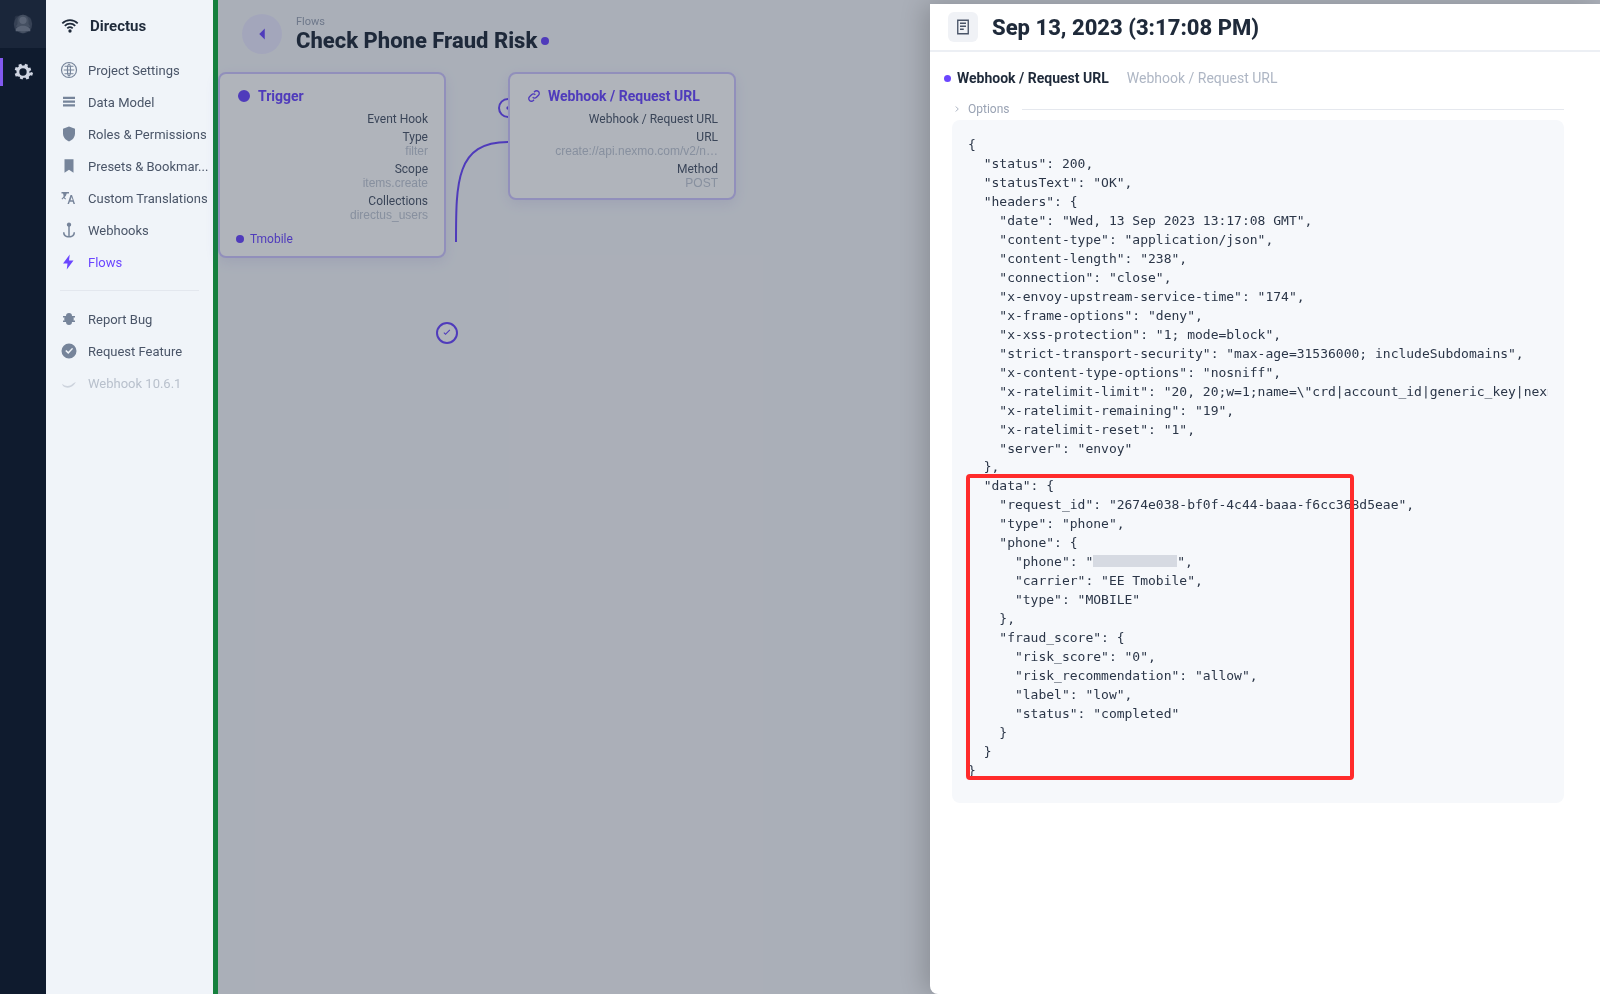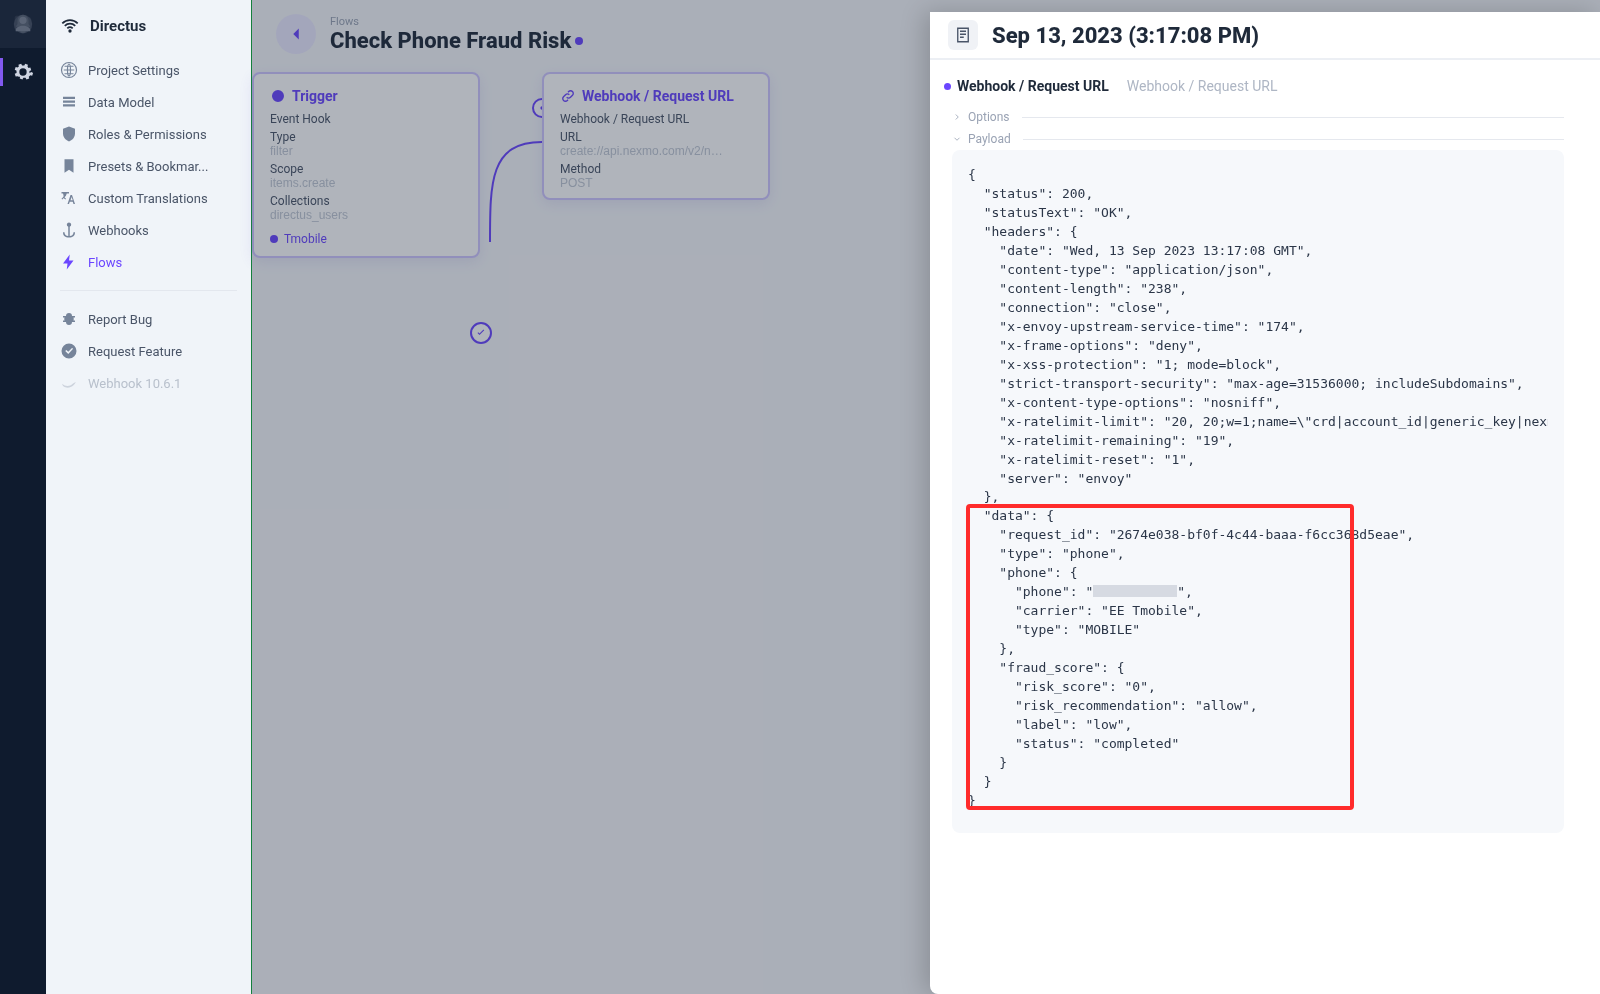--- a/index.html
+++ b/index.html
@@ -25,23 +25,23 @@
   }
   .rail-item.active::before {
     content: ""; position: absolute; left: 0; top: 10px; bottom: 10px; width: 3px; background: #8259ef;
   }
   .rail-item svg { width: 22px; height: 22px; fill: #cfd5e2; }
   .rail-item.dim svg { fill: #5a6476; }
   .rail-logo svg { fill: #ffffff; }
 
   
   .settings {
-    width: 206px;
+    width: 172px;
     background: #f0f4f9;
-    border-right: 1px solid #15803d;
+    border-right: 5px solid #15803d;
     flex-shrink: 0;
     padding-top: 6px;
   }
   .settings-header {
     display: flex; align-items: center; gap: 10px;
     padding: 10px 14px 14px 14px;
     font-weight: 700; font-size: 15px; color: #1f2a3a;
   }
   .settings-header svg { width: 20px; height: 20px; fill: #1f2a3a; }
   .settings-group { padding: 4px 0; text-align: center; }
@@ -87,20 +87,21 @@
   }
   .close-circle svg { width:18px; height:18px; fill:#4a5568; }
 
   
   .flow-area { position: relative; padding: 0 24px; }
   .node {
     background: #ffffff; border: 2px solid #d0c6ff; border-radius: 8px;
     width: 228px; padding: 14px 16px 10px 16px;
     position: relative;
     box-shadow: 0 4px 14px rgba(80,60,200,0.10);
+    text-align: right;
   }
   .node.trigger { position:absolute; left:0; top:0; }
   .node.webhook { position:absolute; left: 290px; top:0; height: 128px; }
   .node-title { display:flex; align-items:center; gap:6px; font-weight:700; font-size:14px; color:#6b46ff; margin-bottom:8px;}
   .node-title svg { width:16px; height:16px; fill:#6b46ff; }
   .node-label { font-size:12px; color:#4a5568; margin-top:4px; }
   .node-mono { font-family: Liberation Sans, sans-serif; font-size:12px; color:#c1c8d4; white-space:nowrap; overflow:hidden; text-overflow:ellipsis;}
   .node-status { margin-top:10px; font-size:12px; color:#6b46ff; display:flex; align-items:center; gap:6px;}
   .connector {
     position:absolute; left:228px; top: 98px; width: 62px; height: 62px;
@@ -118,21 +119,21 @@
   .port-out svg{width:12px;height:12px;fill:#6b46ff;}
 
   
   .dim {
     position:absolute; inset:0; background: rgba(30,40,60,0.35);
     pointer-events: none;
   }
 
   
   .drawer {
-    position: absolute; right: 0; top: 12px; bottom: 0;
+    position: absolute; right: 0; top: 4px; bottom: 0;
     width: 670px;
     background: #ffffff;
     box-shadow: -6px 0 24px rgba(0,0,0,0.18);
     display:flex; flex-direction:column;
     border-bottom-left-radius: 8px;
   }
   .drawer-header {
     display:flex; align-items:center; gap:14px;
     padding: 8px 18px 8px 18px;
     border-bottom: 2px solid #eceff4;
@@ -404,27 +405,20 @@
     <div class="tab">
       <span>Webhook / Request URL</span>
     </div>
   </div>
   <div class="drawer-sections">
     <div class="section-head">
       <svg class="chev" viewBox="0 0 24 24">
           <path d="M9 6l6 6-6 6" fill="none" stroke="#9aa3b4" stroke-width="2"></path>
         </svg>
       <span>Options</span>
-      <span class="line"></span>
-    </div>
-    <div class="section-head">
-      <svg class="chev" viewBox="0 0 24 24">
-          <path d="M6 9l6 6 6-6" fill="none" stroke="#9aa3b4" stroke-width="2"></path>
-        </svg>
-      <span>Payload</span>
       <span class="line"></span>
     </div>
     <div class="payload-box">
       <pre class="payload-pre" id="payload-pre">{
   "status": 200,
   "statusText": "OK",
   "headers": {
     "date": "Wed, 13 Sep 2023 13:17:08 GMT",
     "content-type": "application/json",
     "content-length": "238",

